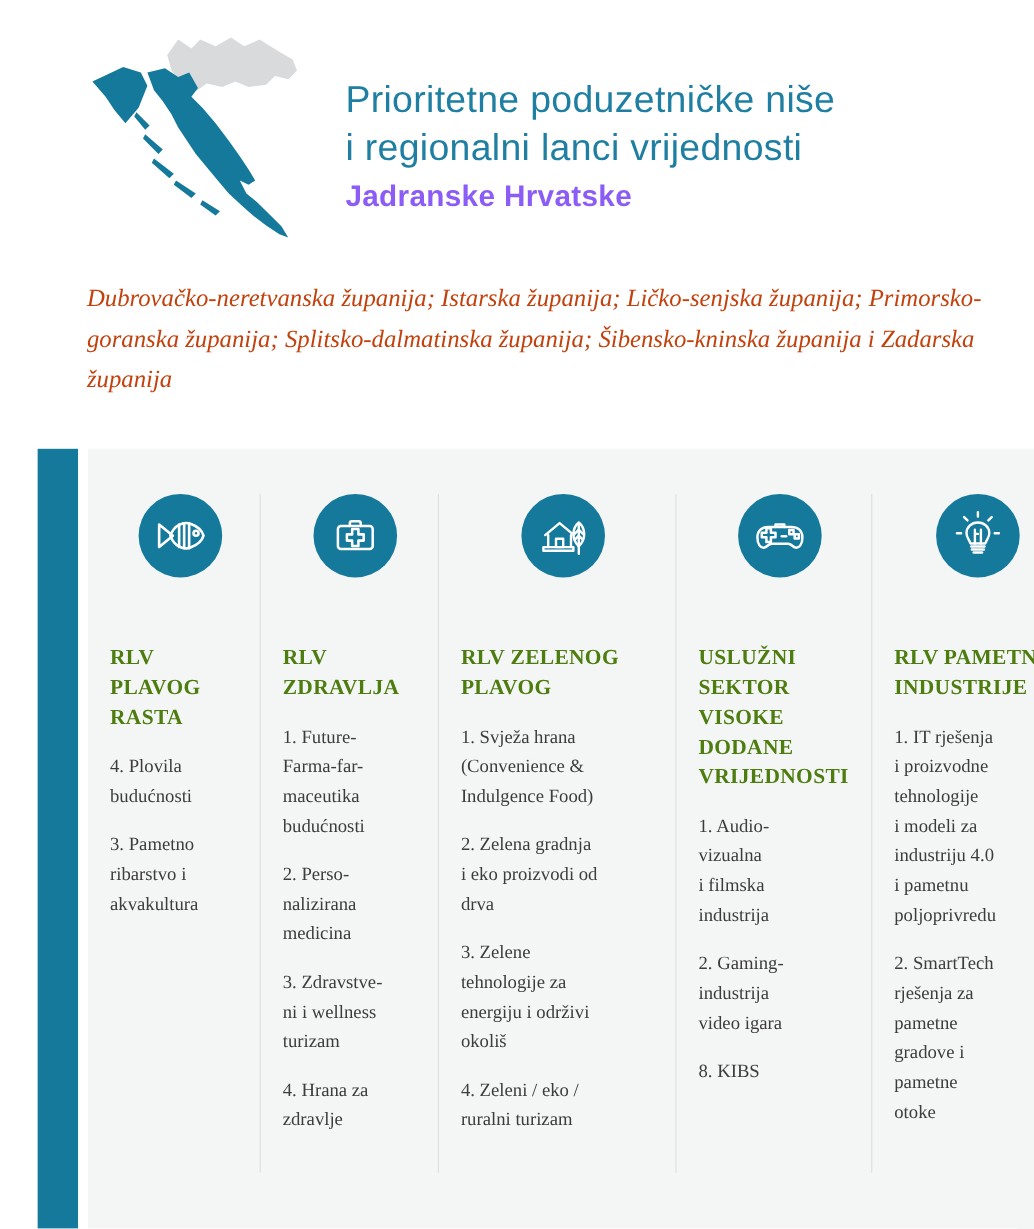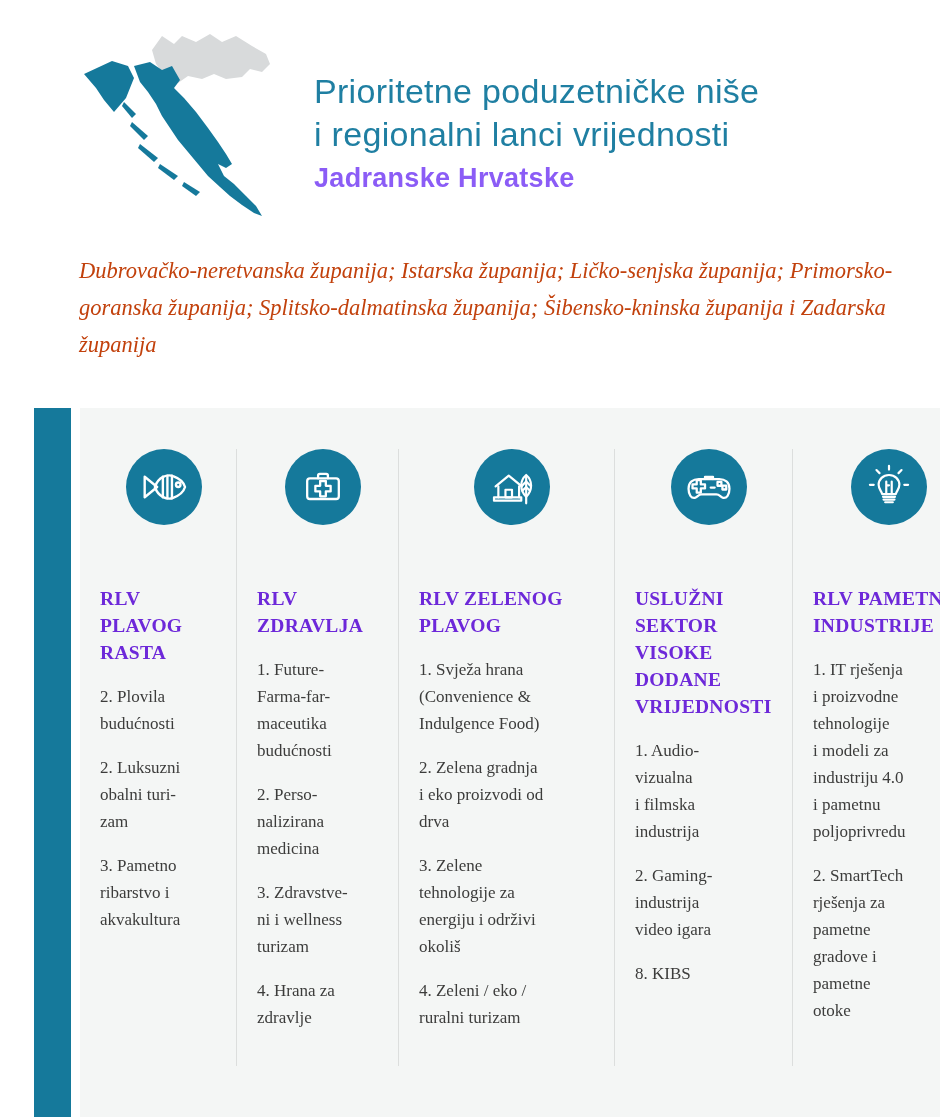--- a/index.html
+++ b/index.html
@@ -20,21 +20,21 @@
   .edge-gap{width:9px;height:709px;background:#ffffff;flex:none;}
   .panel{flex:1;background:#F4F6F5;display:flex;align-items:flex-start;
          padding-top:41px;box-sizing:border-box;}
   .col{box-sizing:border-box;padding:0 8px 0 20px;min-height:617px;}
   .col+.col{border-left:1px solid #DCDEDD;}
   .col-1{width:17.45%;}.col-2{width:18.12%;}.col-3{width:24.16%;}.col-4{width:19.91%;}.col-5{width:20.36%;}
   .icon-circle{width:76px;height:76px;border-radius:50%;background:#15799B;
                margin:0 auto;display:flex;align-items:center;justify-content:center;}
   .icon-circle svg{display:block;}
   .col-title{margin:60px 0 0;font-size:19.5px;line-height:27px;font-weight:bold;
-             color:#6d28d9;letter-spacing:.3px;white-space:pre-line;}
+             color:#4d7c0f;letter-spacing:.3px;white-space:pre-line;}
   .item{margin:17px 0 0;font-size:17px;line-height:27px;color:#3C3C3B;white-space:pre-line;}
 </style>
 </head>
 <body>
 
 <div class="page">
 
   <div class="top">
 
     <div class="map">
@@ -76,25 +76,22 @@
             <path d="M14 22 C17 13 25 10.5 30 12.5 C35.5 14.5 39.5 18.5 40.5 22 C39.5 25.5 35.5 29.5 30 31.5 C25 33.5 17 31 14 22 Z"></path>
             <path d="M21 13 V31"></path>
               <path d="M25 12 V32"></path>
               <path d="M29 12 V32"></path>
             <circle cx="34.5" cy="20" r="2"></circle>
           </svg>
         </div>
         <h2 class="col-title">RLV
 PLAVOG
 RASTA</h2>
-        <p class="item">2. Plovila
+        <p class="item">4. Plovila
 budućnosti</p>
-        <p class="item">2. Luksuzni
-obalni turi-
-zam</p>
         <p class="item">3. Pametno
 ribarstvo i
 akvakultura</p>
       </div>
 
       <div class="col col-2">
         <div class="icon-circle">
           <svg width="48" height="48" viewBox="0 0 44 44" fill="none" stroke="#FFFFFF" stroke-width="2.1" stroke-linecap="round" stroke-linejoin="round">
             <rect x="7.5" y="14" width="29" height="19" rx="2.5"></rect>
             <path d="M17.5 14 V11.5 Q17.5 10 19 10 H25 Q26.5 10 26.5 11.5 V14"></path>

